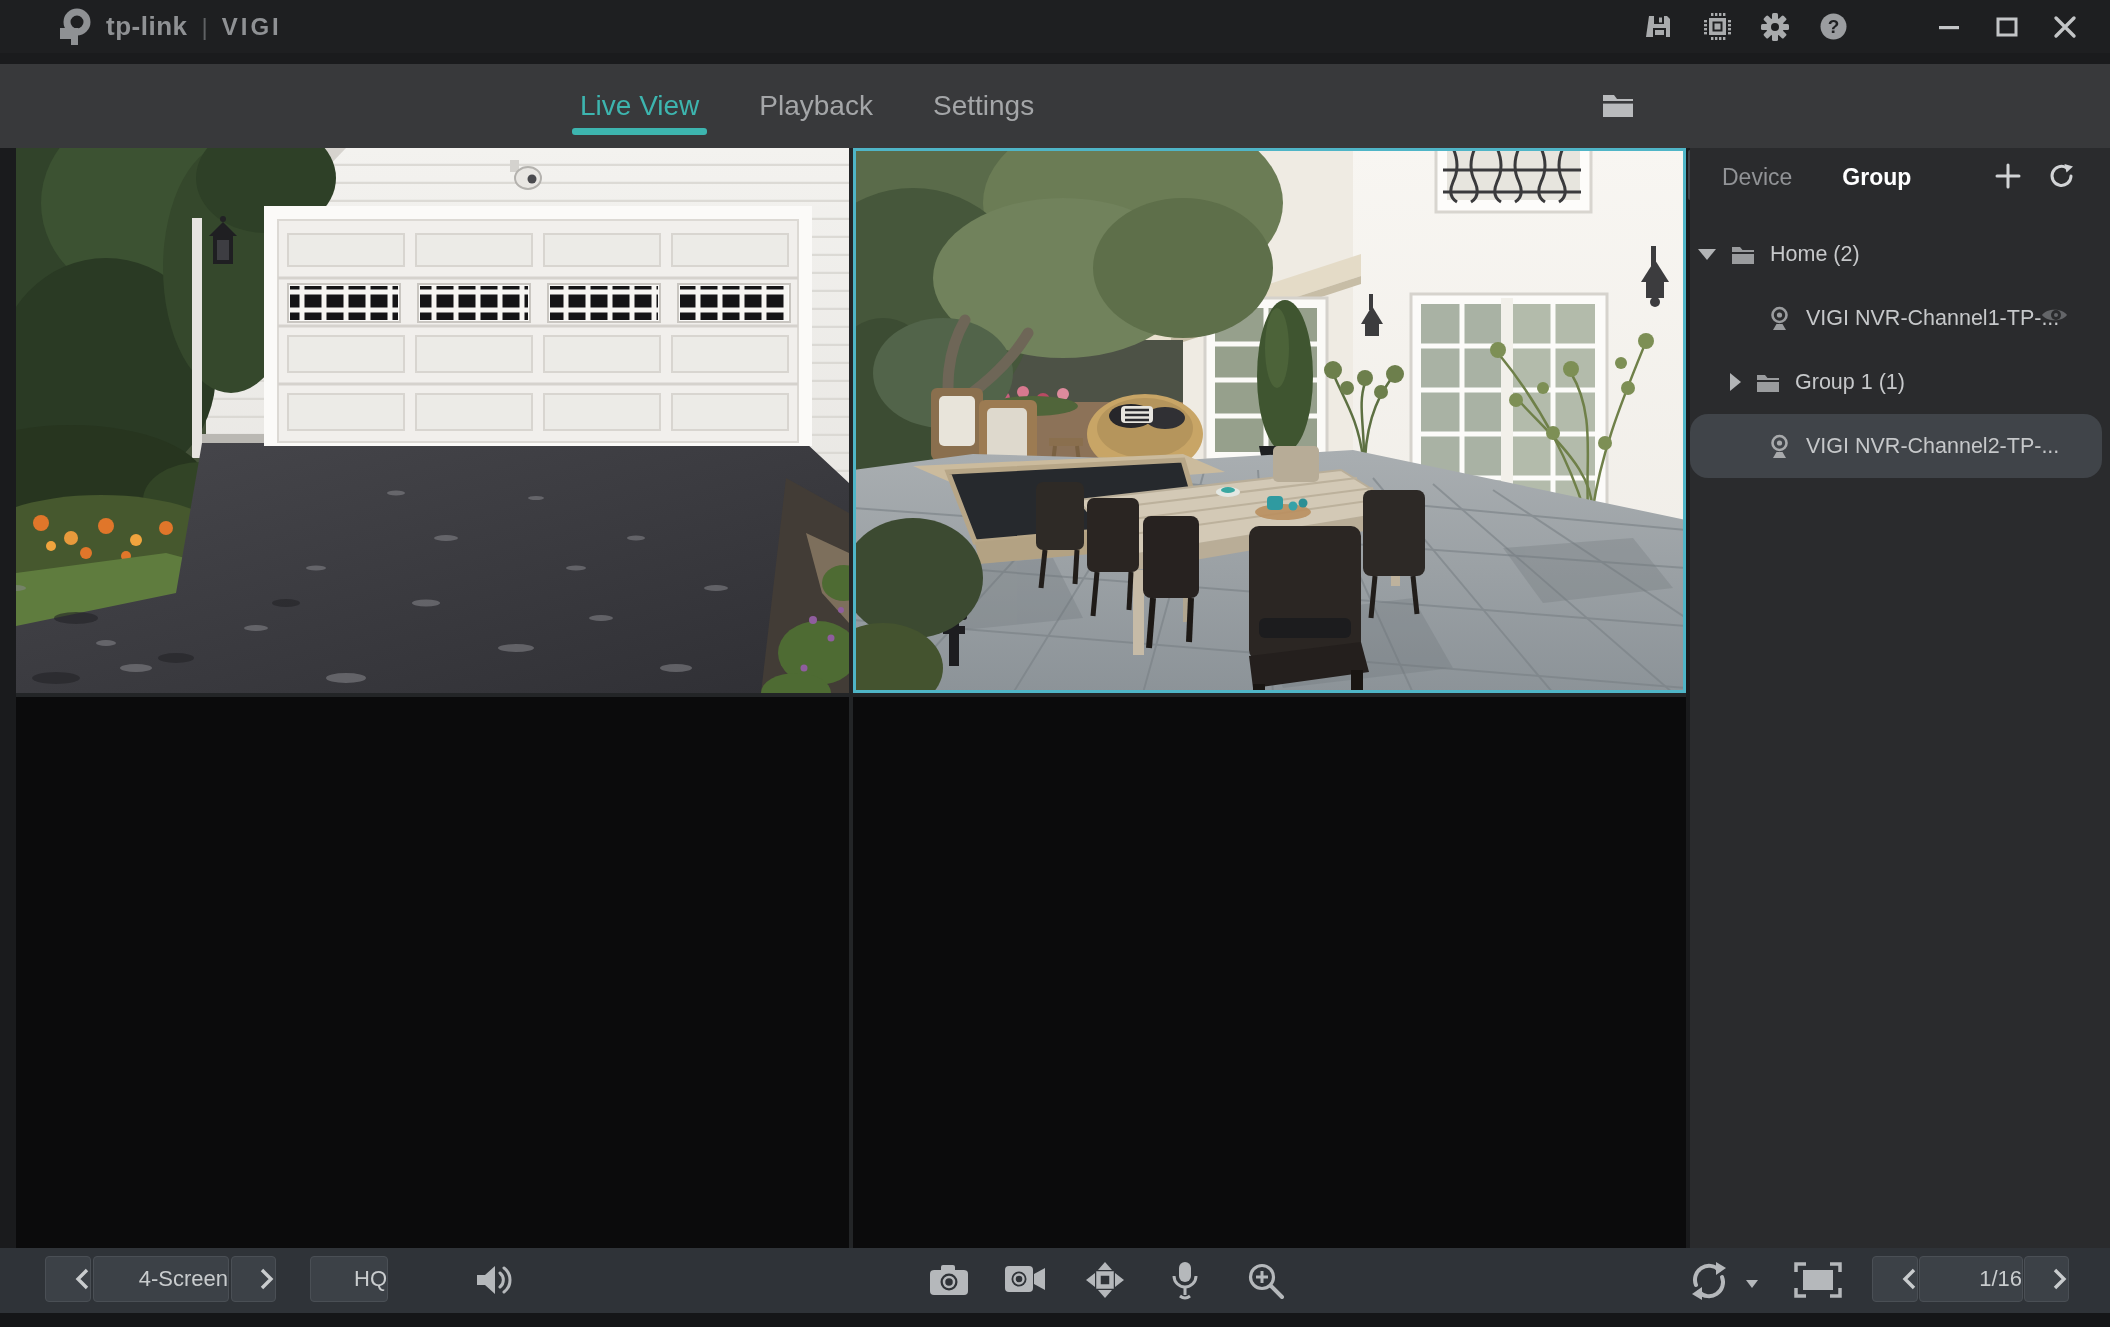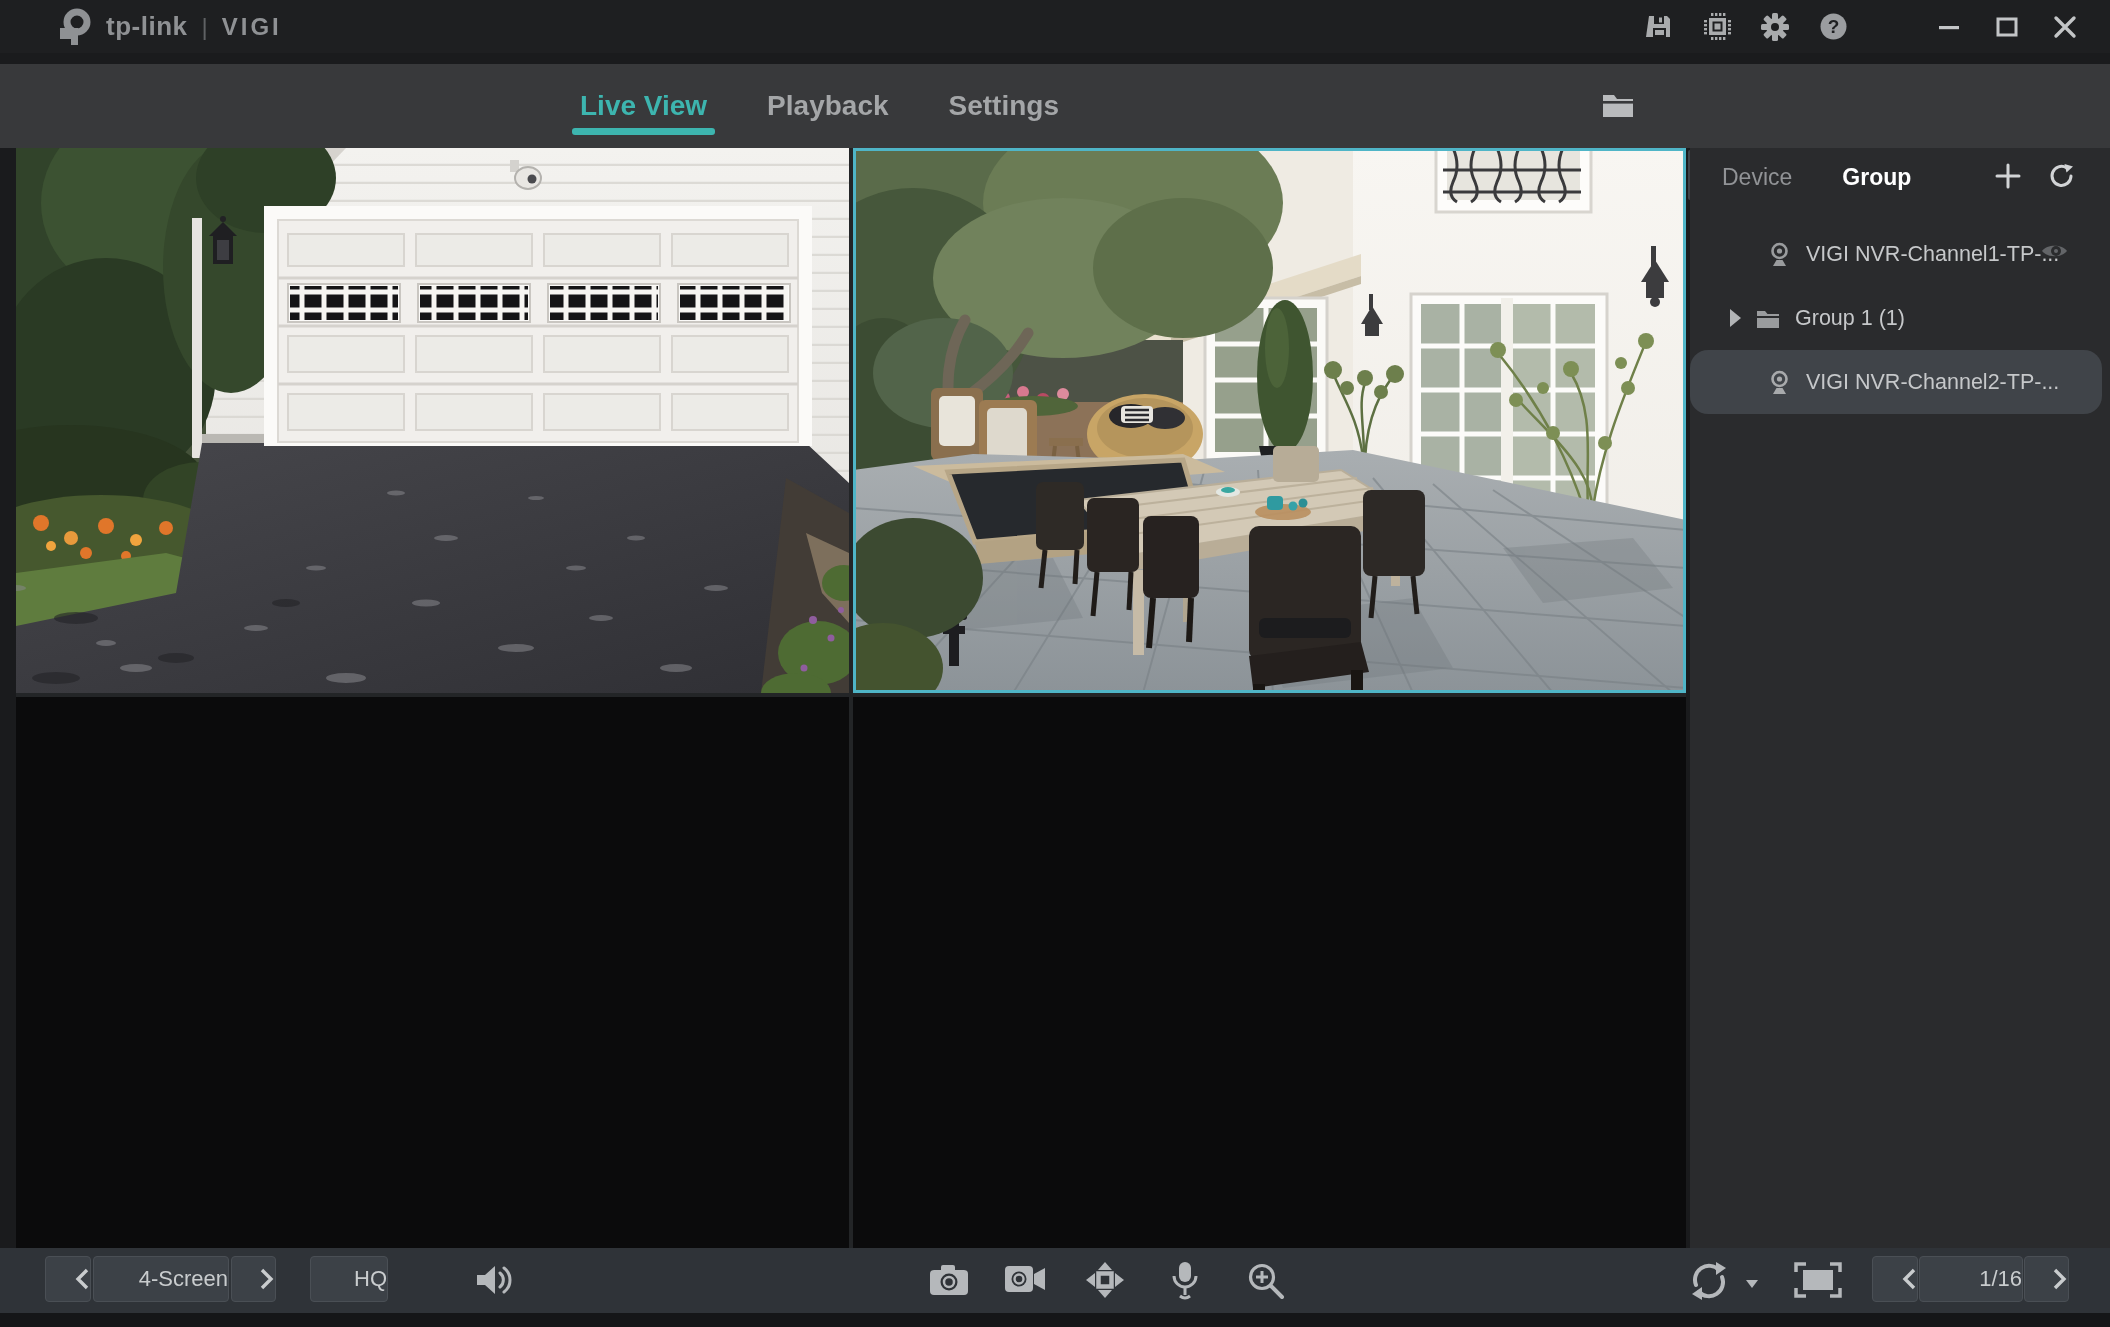--- a/index.html
+++ b/index.html
@@ -14,21 +14,21 @@
   .brand-div { color:#5f6164; font-size:24px; margin:0 2px; }
   .product { color:#8f9194; font-size:24px; font-weight:bold; letter-spacing:3px; }
   .tb-icons { margin-left:auto; margin-right:30px; display:flex; align-items:center; gap:28px; }
   .tb-btn { width:30px; height:30px; display:flex; align-items:center; justify-content:center; cursor:pointer; }
   .tb-btn svg { display:block; }
   .win-sep { width:30px; }
 
   
   .navbar { position:absolute; left:0; top:64px; width:2110px; height:84px; background:#38393b; }
   .tabs { position:absolute; left:576px; top:0; height:84px; display:flex; gap:52px; }
-  .tab { position:relative; display:flex; align-items:center; font-size:28px; color:#a4a6a8; cursor:pointer; padding:0 4px;font-weight:bold; }
+  .tab { position:relative; display:flex; align-items:center; font-size:28px; color:#a4a6a8; cursor:pointer; padding:0 4px; }
   .tab.active { color:#3db5af; }
   .tab.active::after { content:""; position:absolute; left:-4px; right:-4px; bottom:13px; height:7px; background:#3db5af; border-radius:3px; }
   .nav-folder { position:absolute; left:1601px; top:26px; width:34px; height:30px; cursor:pointer; }
   .login-btn { position:absolute; left:1688px; top:86px; width:390px; height:50px; background:#3e4349; color:#ced1d3; font-size:25px; display:flex; align-items:center; justify-content:center; border-radius:2px; cursor:pointer; }
 
   
   .sidebar { position:absolute; left:1690px; top:148px; width:420px; bottom:79px; background:#2a2b2d; }
   .side-tabs { display:flex; align-items:center; height:58px; padding-left:32px; gap:50px; }
   .side-tab { font-size:23px; color:#919396; cursor:pointer; }
   .side-tab.active { color:#ffffff; font-weight:bold; }
@@ -593,20 +593,28 @@
           </svg>
       </div>
       <div class="act">
         <svg width="28" height="28" viewBox="0 0 28 28">
             <path d="M23 14 A9.5 9.5 0 1 1 18.5 5.8" stroke="#d2d4d6" stroke-width="3" fill="none" stroke-linecap="round"></path>
             <polygon points="16.5,2 25,4.5 18.5,10.5" fill="#d2d4d6"></polygon>
           </svg>
       </div>
     </div>
     <div class="tree">
+      <div class="tree-row pl1">
+        <span class="caret-down"></span>
+        <svg width="24" height="21" viewBox="0 0 24 21">
+            <path d="M1 3 h8 l2.5 3 h11.5 v14 h-22 z" fill="#9a9c9e"></path>
+            <rect x="1" y="8" width="22" height="2" fill="#2a2b2d"></rect>
+          </svg>
+        <span>Home (2)</span>
+      </div>
       <div class="tree-row pl2">
         <svg width="23" height="25" viewBox="0 0 23 25">
             <circle cx="11.5" cy="9" r="7" fill="none" stroke="#9a9c9e" stroke-width="2.6"></circle>
             <circle cx="11.5" cy="9" r="2.6" fill="#9a9c9e"></circle>
             <path d="M5 24 h13 l-3.5,-6 h-6 z" fill="#9a9c9e"></path>
           </svg>
         <span>VIGI NVR-Channel1-TP-...</span>
         <span class="eye">
           <svg width="27" height="20" viewBox="0 0 27 20">
               <path d="M1 10 C6 3 21 3 26 10 C21 17 6 17 1 10 Z" fill="#636568"></path>

